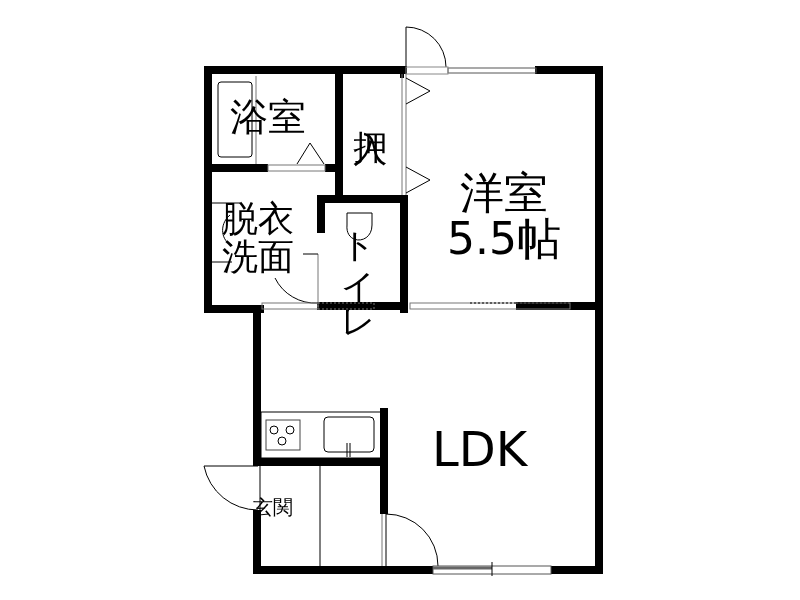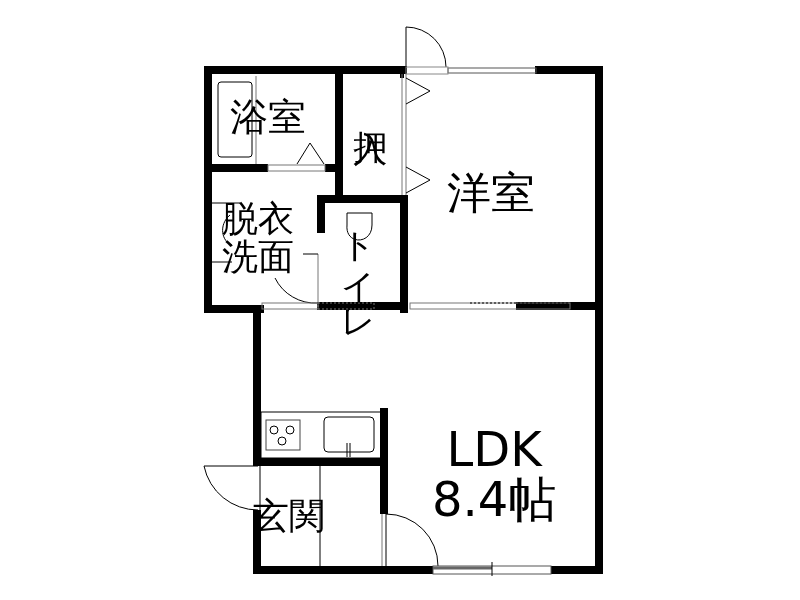--- a/index.html
+++ b/index.html
@@ -6,21 +6,21 @@
     body { width: 800px; height: 600px; position: relative; overflow: hidden;
            font-family: "DejaVu Sans", "Liberation Sans", sans-serif; }
     #plan { position: absolute; left: 0; top: 0; width: 800px; height: 600px; }
     .label { position: absolute; color: #000; text-align: center; line-height: 1.05; white-space: nowrap; }
     .lbl-bath { left: 230px; top: 98px; font-size: 38px; }
     .lbl-closet { left: 352px; top: 104px; font-size: 34px; writing-mode: vertical-rl; letter-spacing: 0; }
     .lbl-western { left: 447px; top: 170px; font-size: 44px; }
     .lbl-wash { left: 222px; top: 200px; font-size: 36px; }
     .lbl-toilet { left: 340px; top: 208px; font-size: 34px; writing-mode: vertical-rl; }
     .lbl-ldk { left: 432px; top: 424px; font-size: 48px; }
-    .lbl-entry { left: 253px; top: 497px; font-size: 36px; }
+    .lbl-entry { left: 253px; top: 497px; font-size: 20px; }
   </style>
 </head>
 <body>
 
 <svg id="plan" viewBox="0 0 800 600" xmlns="http://www.w3.org/2000/svg">
 
   <g fill="#000">
 
     <rect x="204" y="66" width="203" height="8"></rect>
 
@@ -122,23 +122,23 @@
     <rect x="433" y="566" width="118" height="8" stroke="#555"></rect>
     <line x1="433" y1="568" x2="492" y2="568" stroke="#666" stroke-width="3"></line>
     <line x1="492" y1="562" x2="492" y2="576"></line>
   </g>
 </svg>
 
 <div class="label lbl-bath">浴室</div>
 <div class="label lbl-closet">押入</div>
 <div class="label lbl-western">
   <div>洋室</div>
+  <div>5.5帖</div>
 </div>
 <div class="label lbl-wash">
   <div>脱衣</div>
   <div>洗面</div>
 </div>
 <div class="label lbl-toilet">トイレ</div>
 <div class="label lbl-ldk">
   <div>LDK</div>
-  <div>8.4帖</div>
 </div>
 <div class="label lbl-entry">玄関</div>
 
 </body></html>

